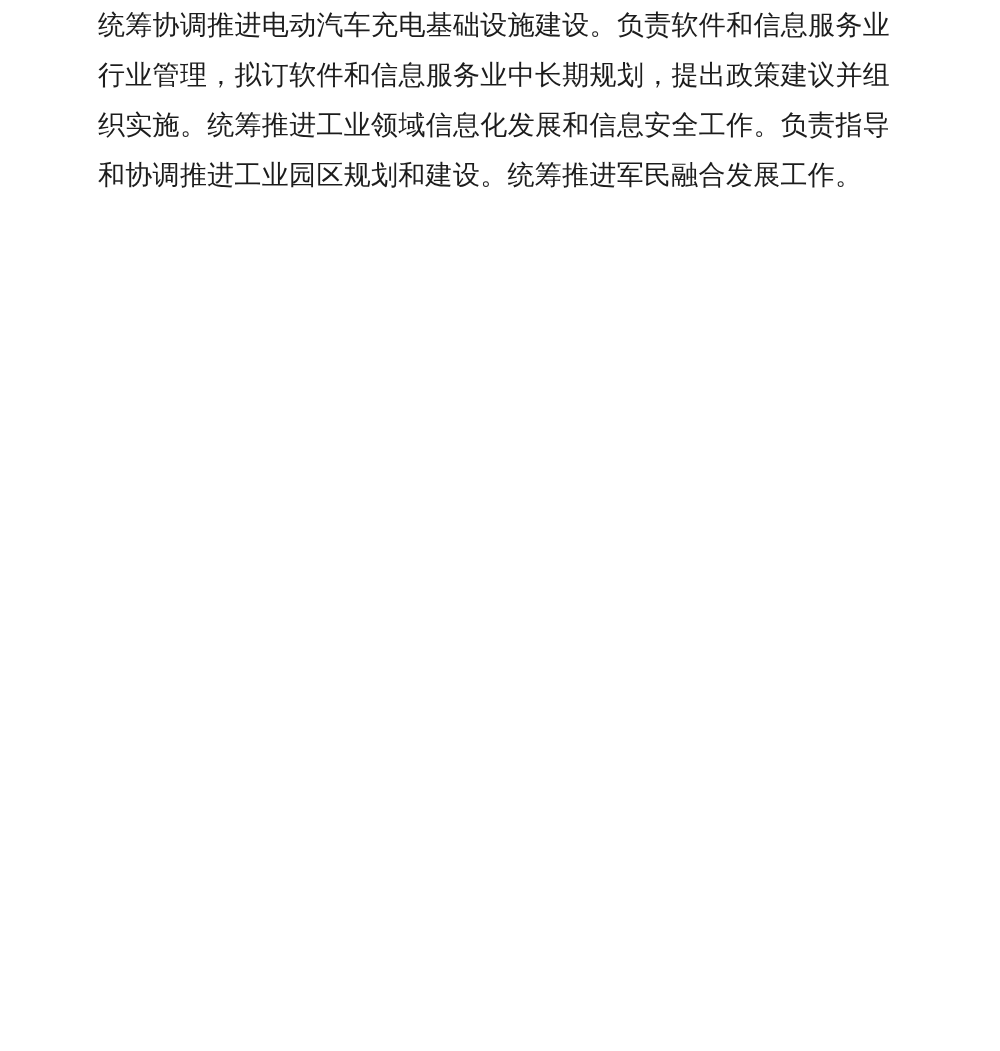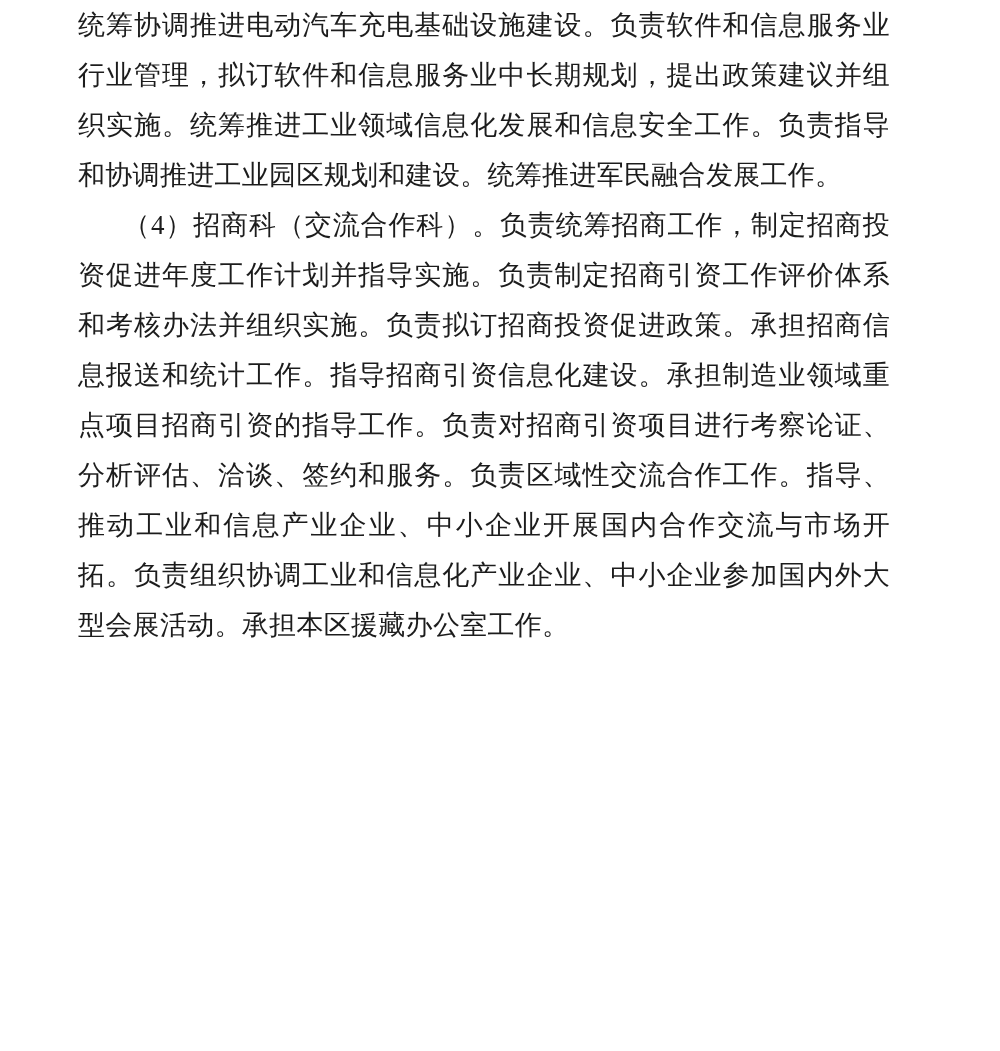--- a/index.html
+++ b/index.html
@@ -5,21 +5,21 @@
   html, body {
     margin: 0;
     padding: 0;
     background: #ffffff;
   }
   .page {
     position: relative;
     width: 1000px;
     height: 1051px;
     box-sizing: border-box;
-    padding: 0 110px 0 78px;
+    padding: 0 110px 0 98px;
     background: #ffffff;
     color: #1c1c1c;
     font-family: "Liberation Serif", "DejaVu Serif", serif;
     font-size: 27px;
     line-height: 50px;
     text-align: justify;
     text-justify: inter-character;
     overflow: hidden;
     letter-spacing: 0.3px;
   }
@@ -30,14 +30,13 @@
   }
   .para.no-indent {
     text-indent: 0;
   }
 </style>
 </head>
 <body>
 
 <div class="page">
   <p class="para no-indent">统筹协调推进电动汽车充电基础设施建设。负责软件和信息服务业行业管理，拟订软件和信息服务业中长期规划，提出政策建议并组织实施。统筹推进工业领域信息化发展和信息安全工作。负责指导和协调推进工业园区规划和建设。统筹推进军民融合发展工作。</p>
-  <p class="para">（4）招商科（交流合作科）。负责统筹招商工作，制定招商投资促进年度工作计划并指导实施。负责制定招商引资工作评价体系和考核办法并组织实施。负责拟订招商投资促进政策。承担招商信息报送和统计工作。指导招商引资信息化建设。承担制造业领域重点项目招商引资的指导工作。负责对招商引资项目进行考察论证、分析评估、洽谈、签约和服务。负责区域性交流合作工作。指导、推动工业和信息产业企业、中小企业开展国内合作交流与市场开拓。负责组织协调工业和信息化产业企业、中小企业参加国内外大型会展活动。承担本区援藏办公室工作。</p>
 </div>
 
 </body></html>

